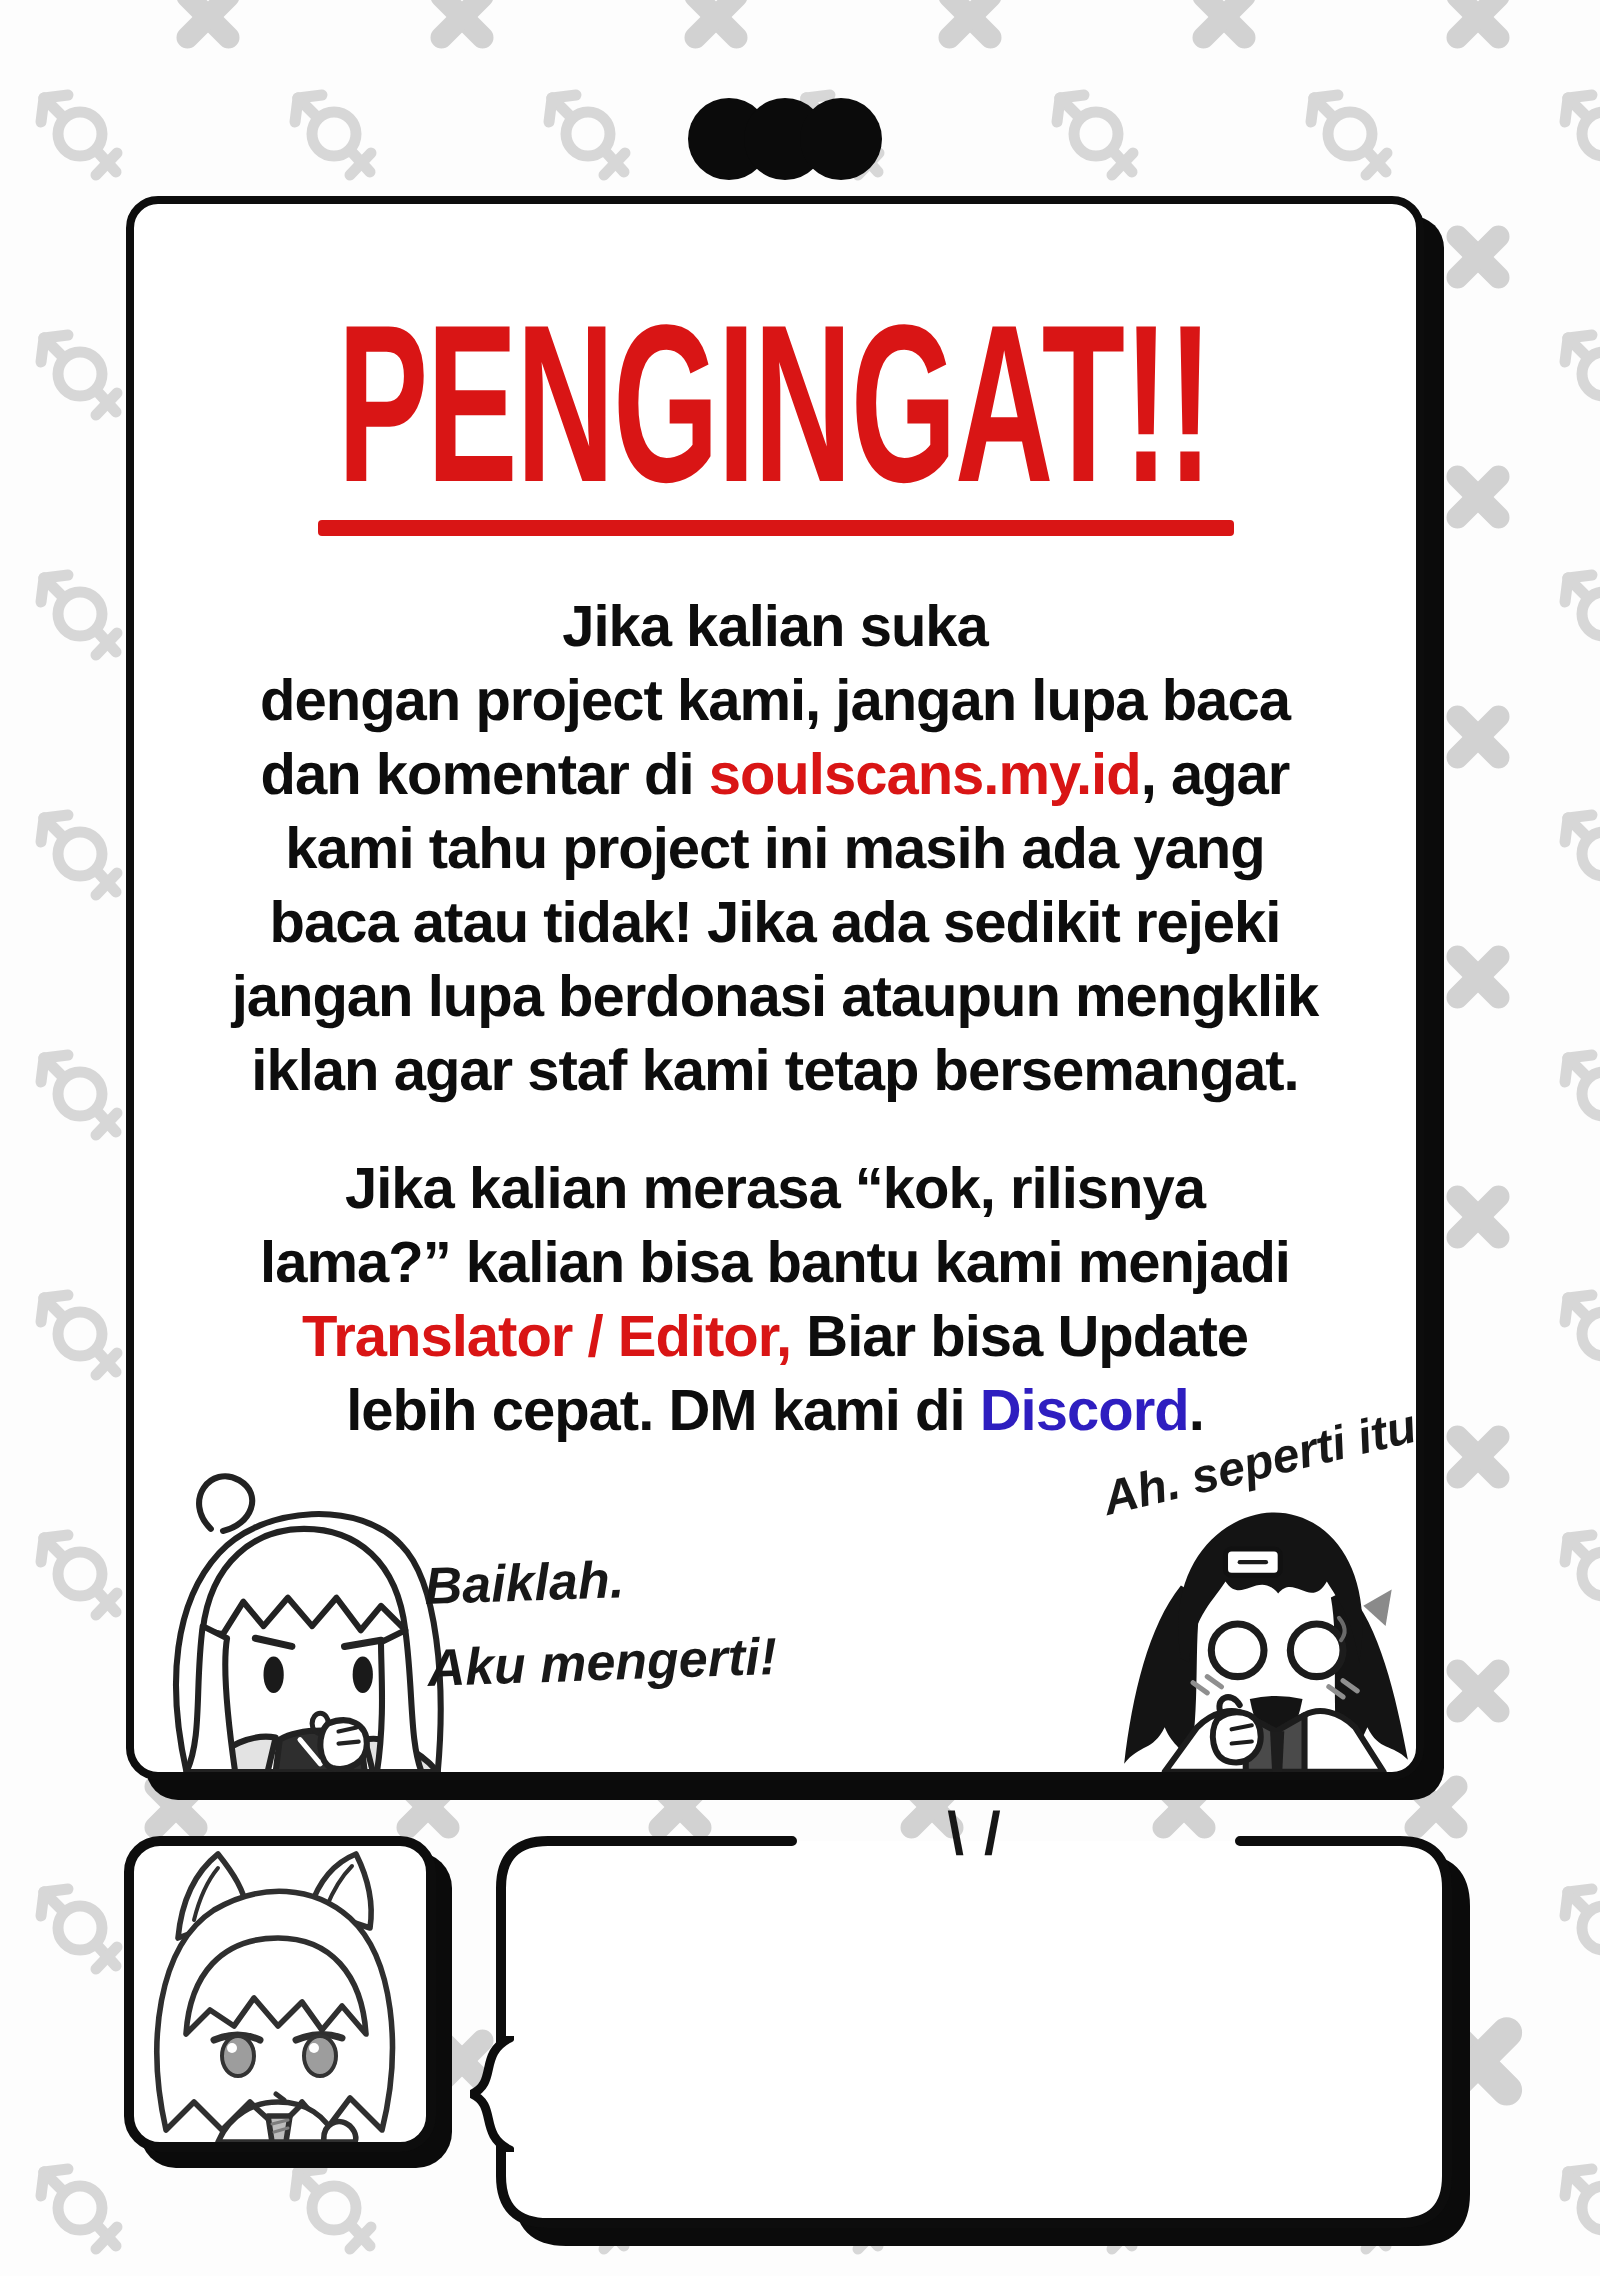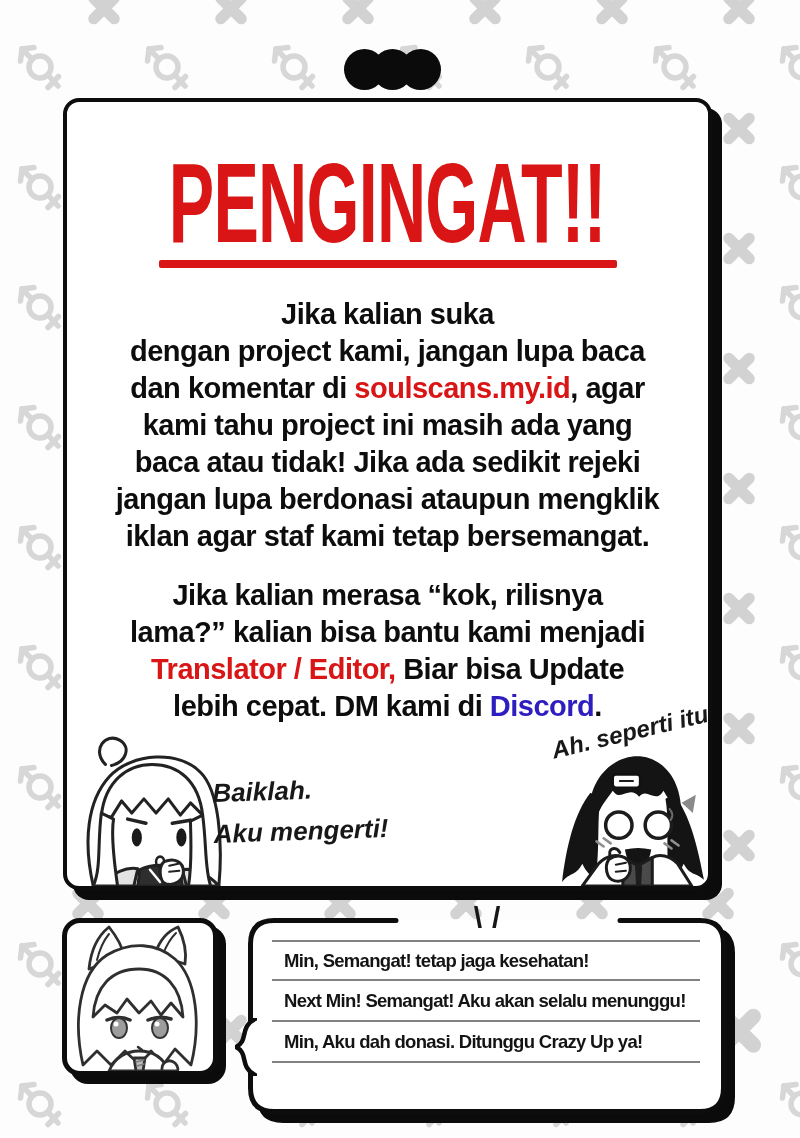--- a/index.html
+++ b/index.html
@@ -456,21 +456,15 @@
       <path d="M372,2.5 H452 Q475.5,2.5 475.5,26 V170 Q475.5,193.5 452,193.5 H26 Q2.5,193.5 2.5,170 V26 Q2.5,2.5 26,2.5 H148" fill="#ffffff" stroke="#0d0d0d" stroke-width="5" stroke-linecap="round"></path>
     </svg>
     <svg class="tail" width="22" height="58" viewBox="0 0 22 58">
       <path d="M20,1 C4,9 14,23 1,29 C14,35 4,49 20,57 L20,1 Z" fill="#ffffff" stroke="none"></path>
       <path d="M20,1 C4,9 14,23 1,29 C14,35 4,49 20,57" fill="none" stroke="#0d0d0d" stroke-width="4.5" stroke-linecap="round"></path>
     </svg>
     <div class="comment-label">
       <span class="slash">\</span>
       <span class="slash">/</span>
     </div>
-    <div class="comment-rows" id="comment-rows">
-        <div class="comment-row">Min, Semangat! tetap jaga kesehatan!</div>
-        <div class="comment-row">Next Min! Semangat! Aku akan selalu menunggu!</div>
-        <div class="comment-row">Min, Aku dah donasi. Ditunggu Crazy Up ya!</div>
-        <div class="comment-end-line"></div>
-      </div>
   </div>
 
 </div>
 
 </body></html>

